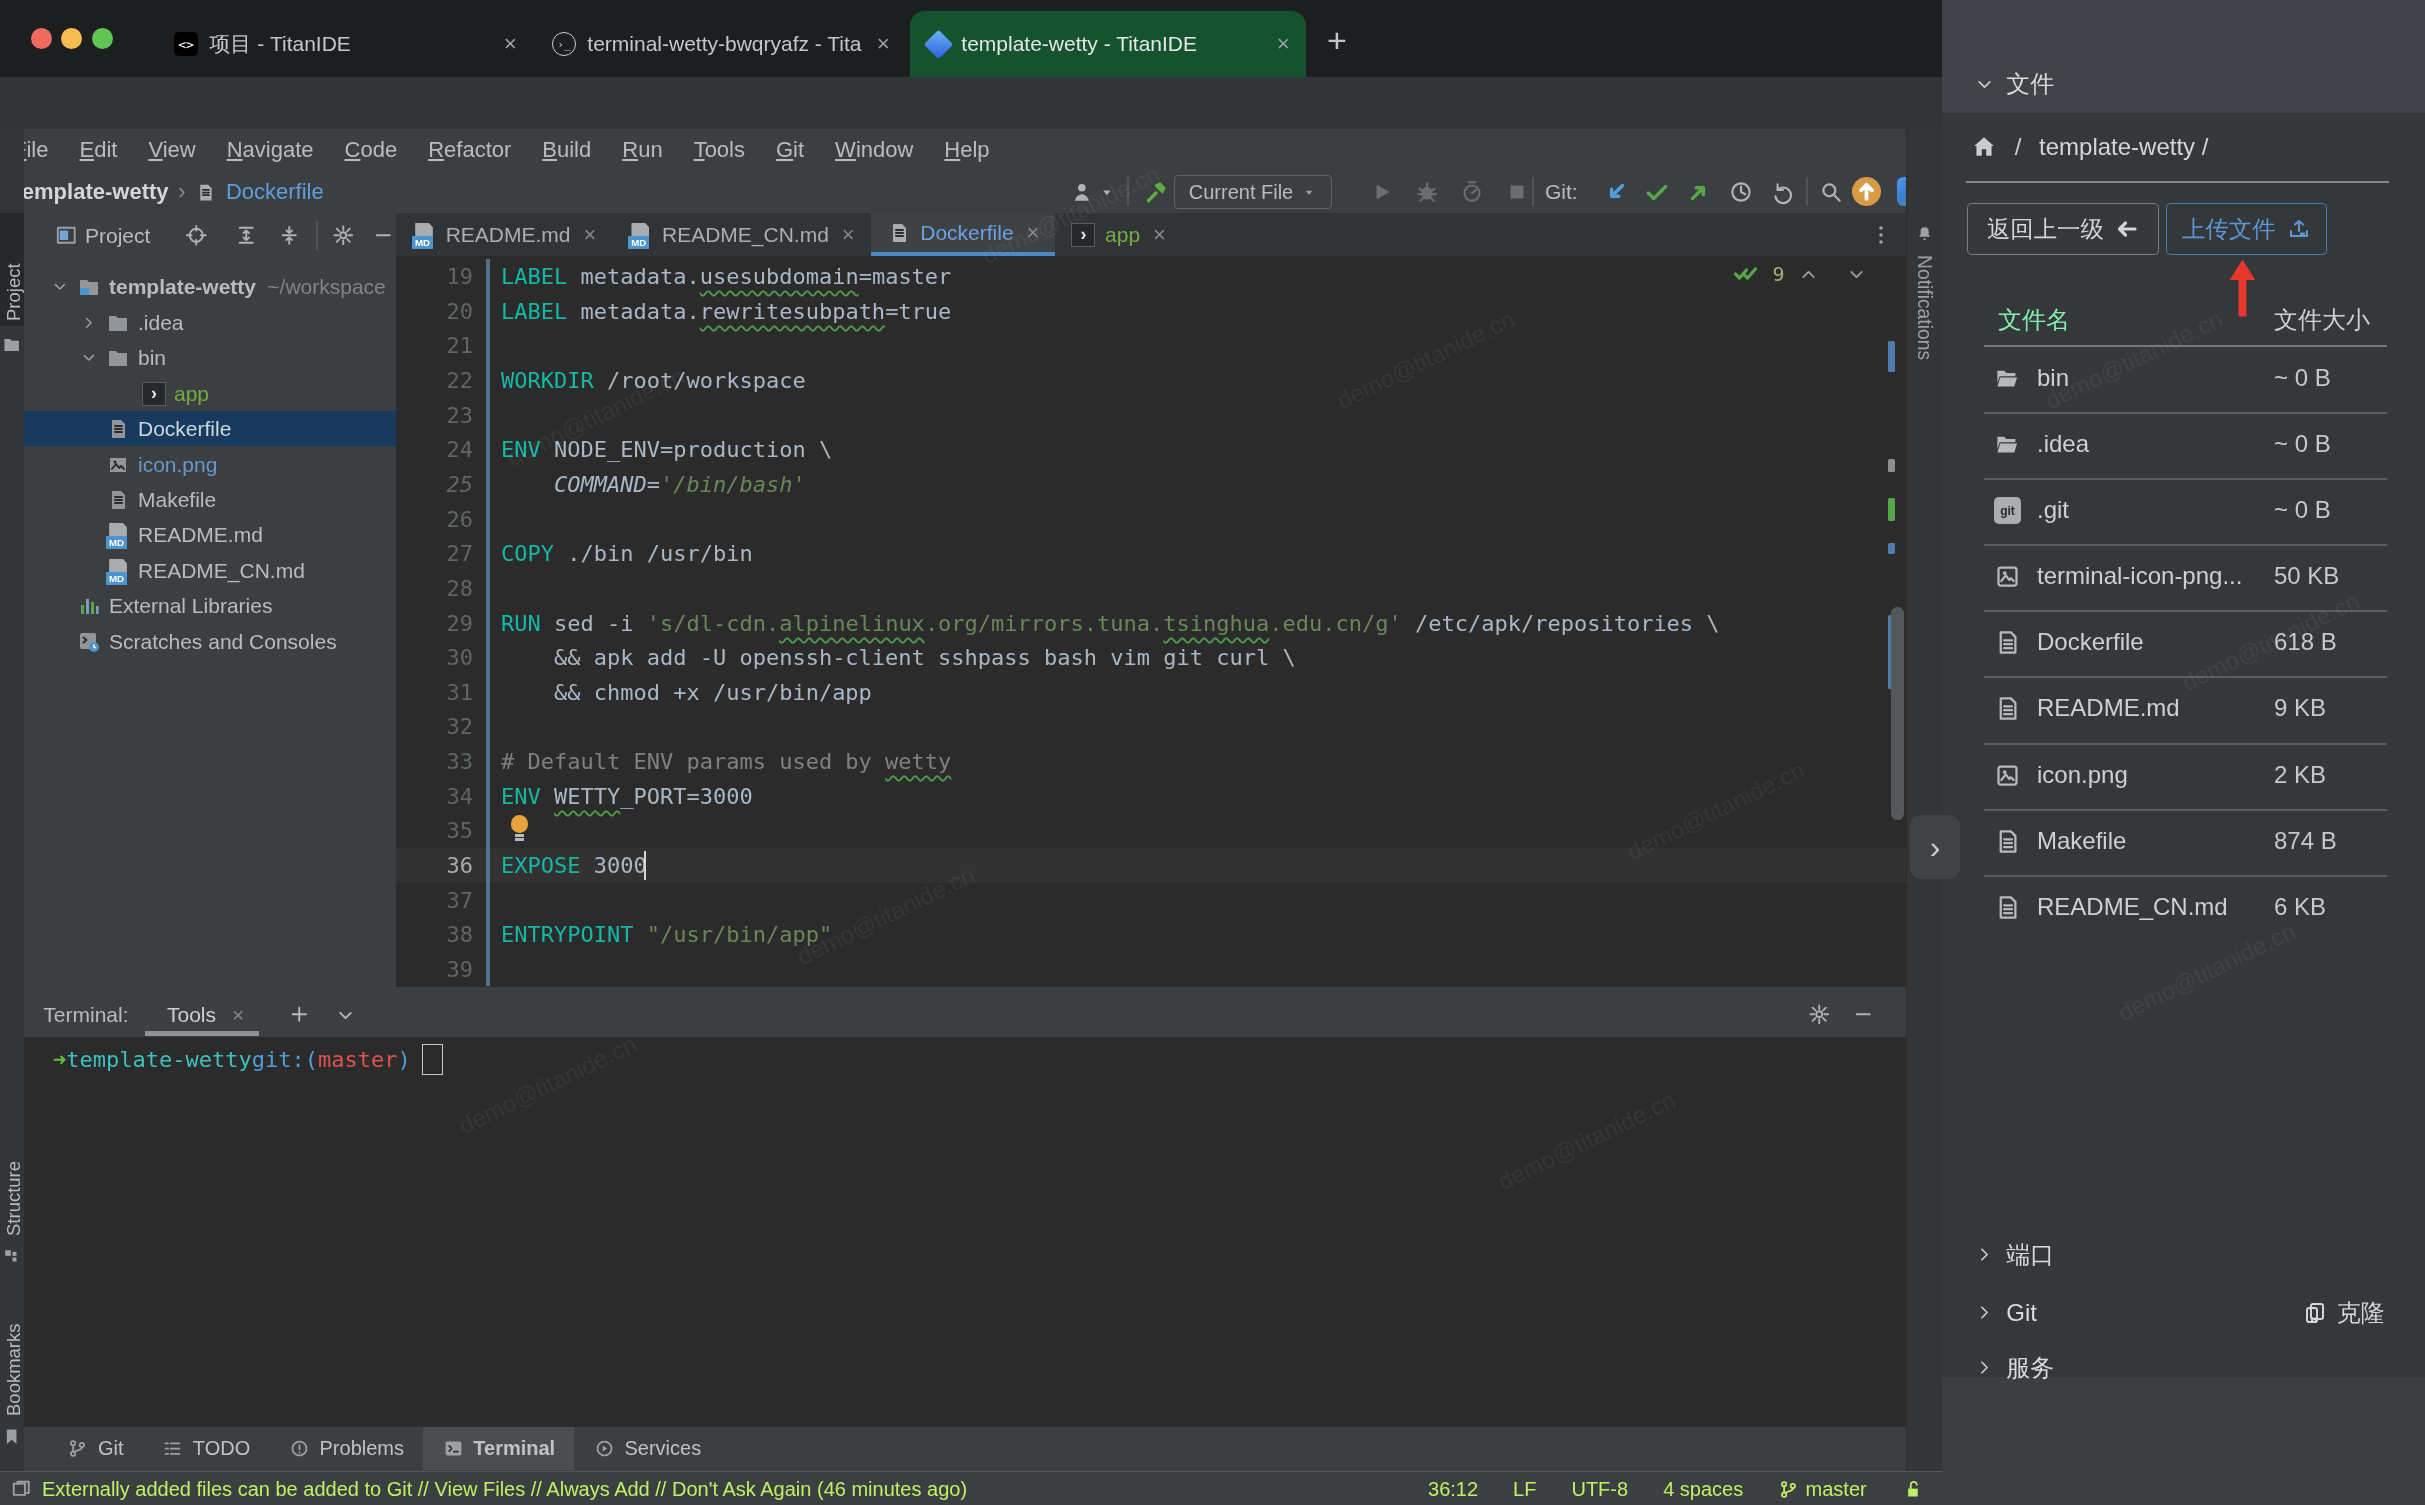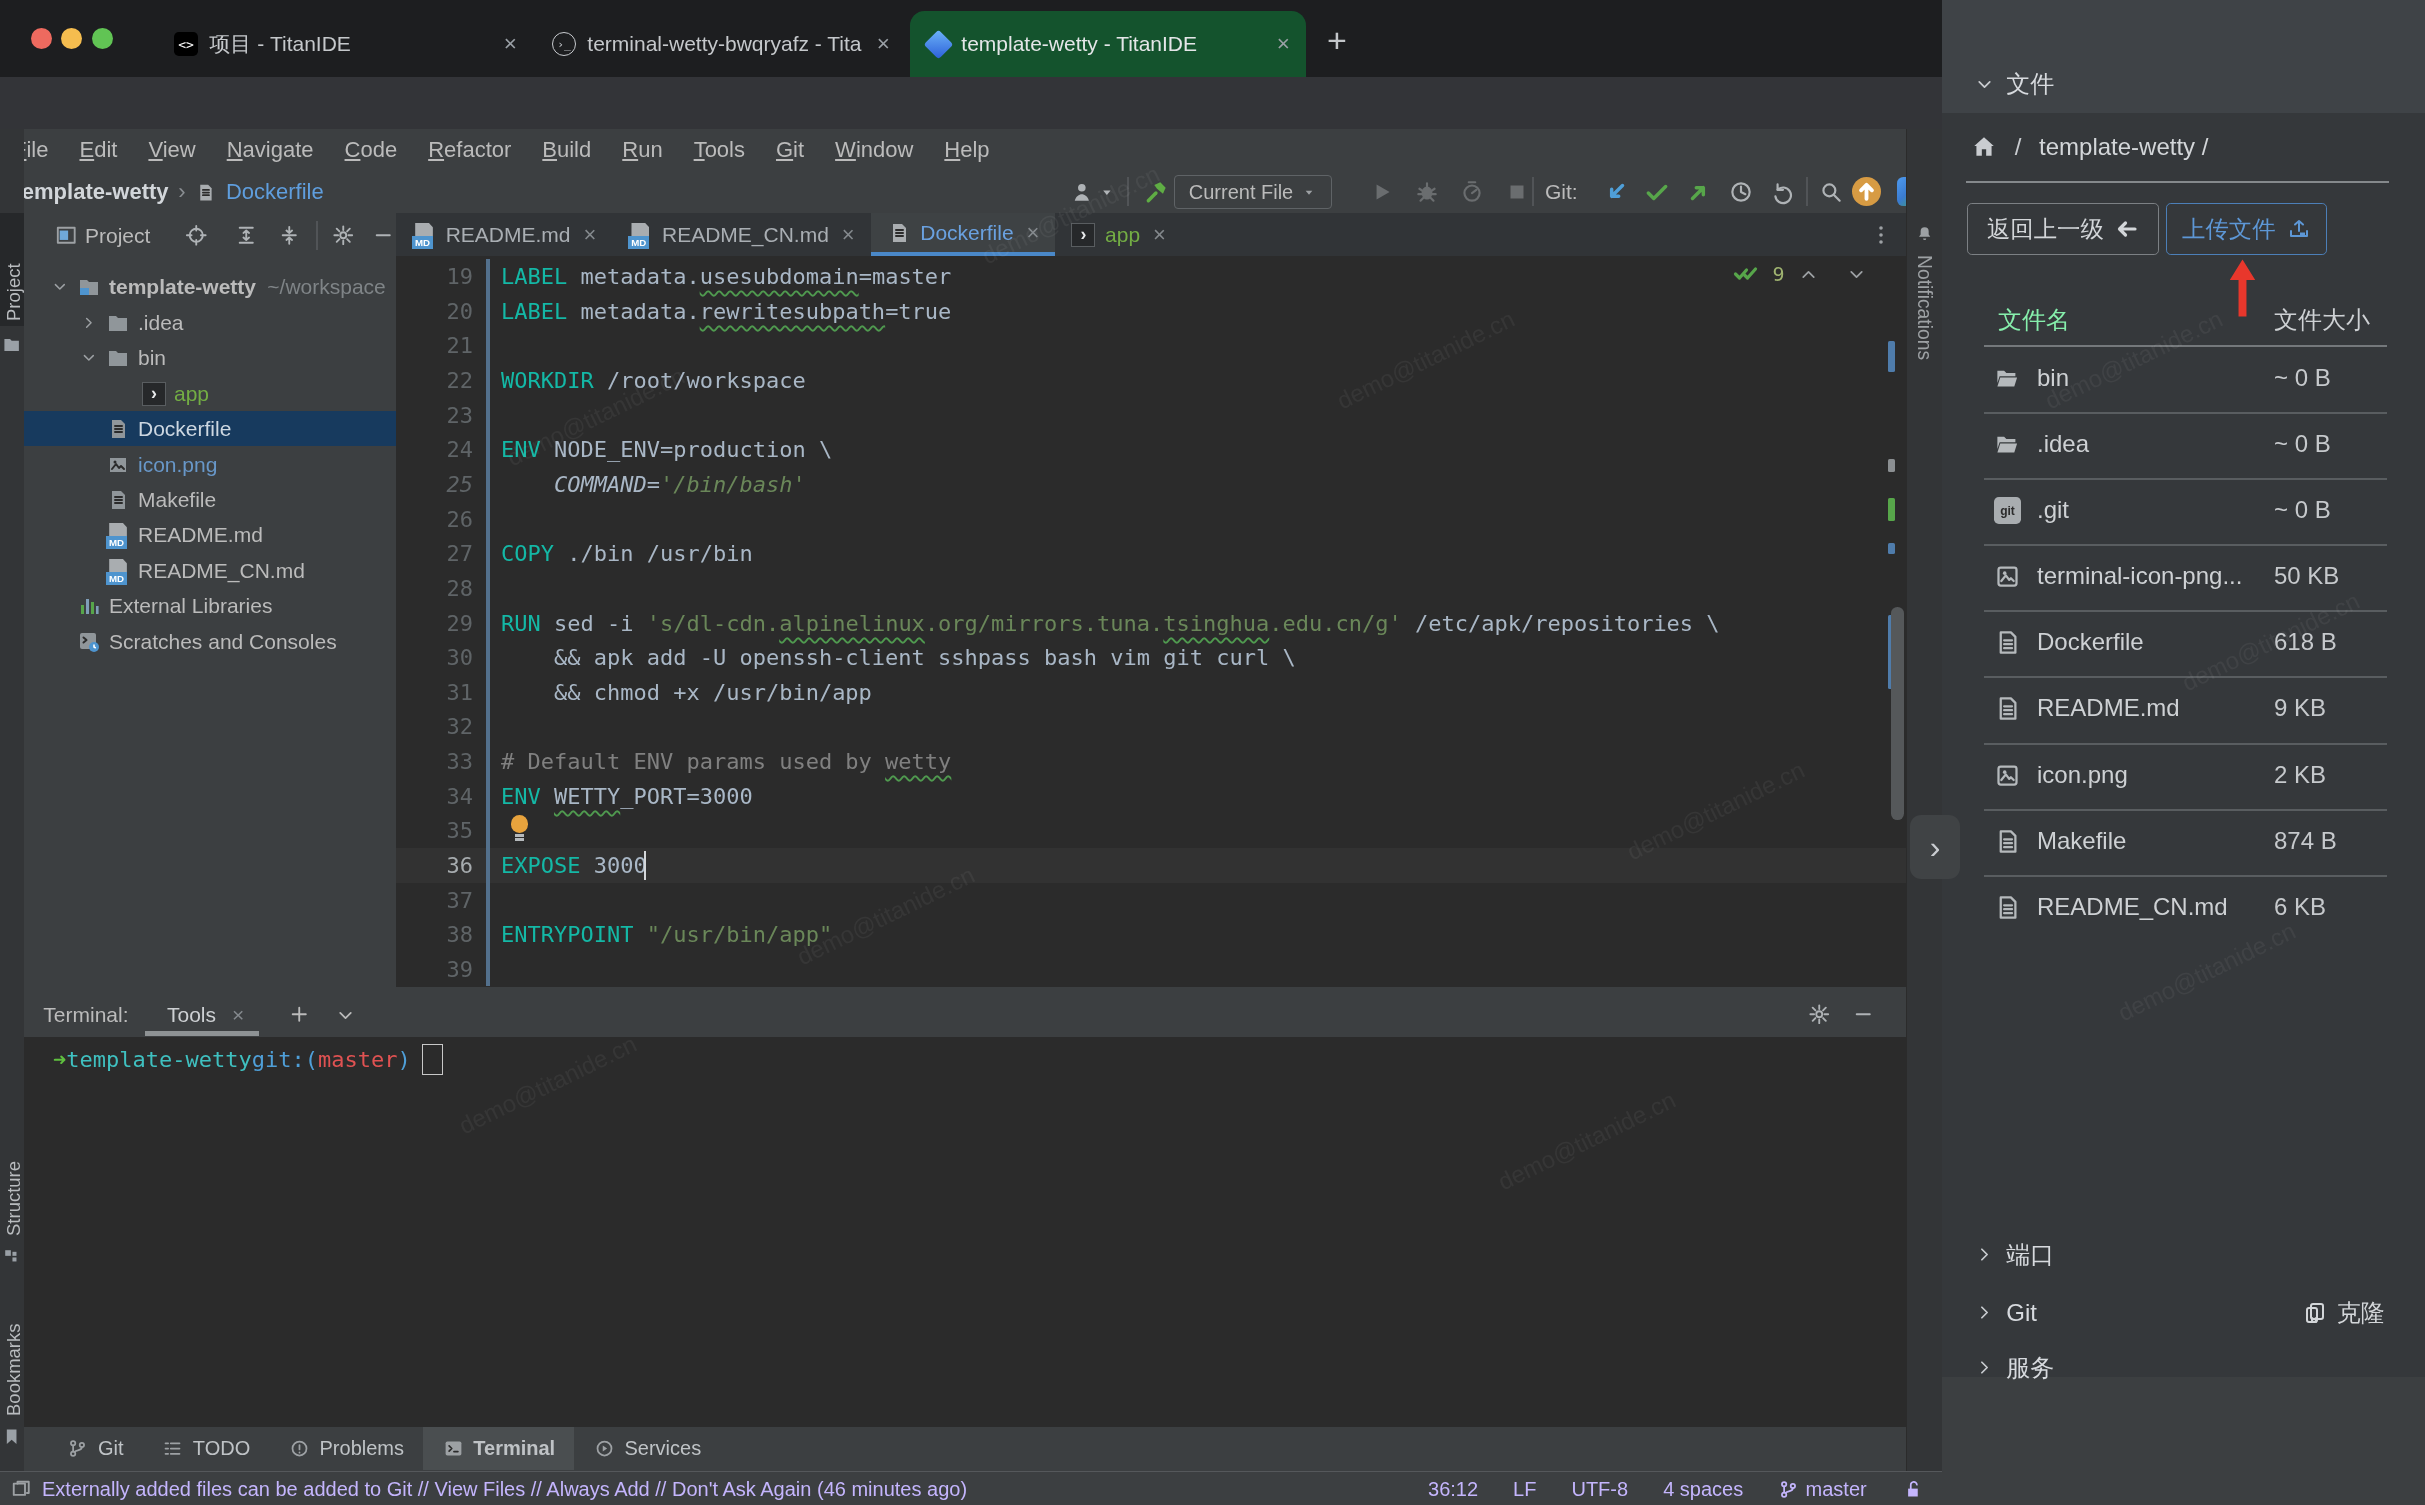--- a/index.html
+++ b/index.html
@@ -121,21 +121,21 @@
     line-height:35px; display:flex; align-items:center; }
   .pg { color:#5fbf3f; } .pt { color:#3fc0c0; } .pb { color:#4f9fd8; } .pr { color:#e05252; }
   #tcaret { width:21px; height:31px; border:1.6px solid #c8c8c8; margin-left:11.3px; }
 
   
   #bottombar { position:absolute; left:24px; top:1298px; width:1882px; height:43px; display:flex;
     align-items:center; padding-left:24px; }
   .btool { height:43px; display:flex; align-items:center; gap:9.7px; padding:0 19.3px; color:#bfc3c6; font-size:20px; }
   .btool.active { background:#4a4e50; }
   #statusbar { position:absolute; left:0; top:1342px; width:1942px; height:35px; background:#3c3f41;
-    border-top:0.8px solid #55585b; display:flex; align-items:center; color:#c4b5fd; font-size:20px; }
+    border-top:0.8px solid #55585b; display:flex; align-items:center; color:#bef264; font-size:20px; }
   #statusbar .msg { margin-left:42px; }
   #statusright { position:absolute; right:19.3px; top:0; height:35px; display:flex; align-items:center; gap:35px; }
   #statusright .itm { display:flex; align-items:center; gap:6.4px; }
 
   
   #rpanel { position:absolute; left:1942px; top:0; width:483px; height:1377px; background:#35383b; }
   #rphead { position:absolute; left:0; top:0; width:483px; height:113px; background:#3f4347; }
   .rprow { position:absolute; left:0; width:483px; height:56px; display:flex; align-items:center; }
   .rpchev { margin-left:32px; width:21px; height:21px; color:#c9ccd0; }
   .rplabel { margin-left:11.3px; color:#d7dade; font-size:24px; }

